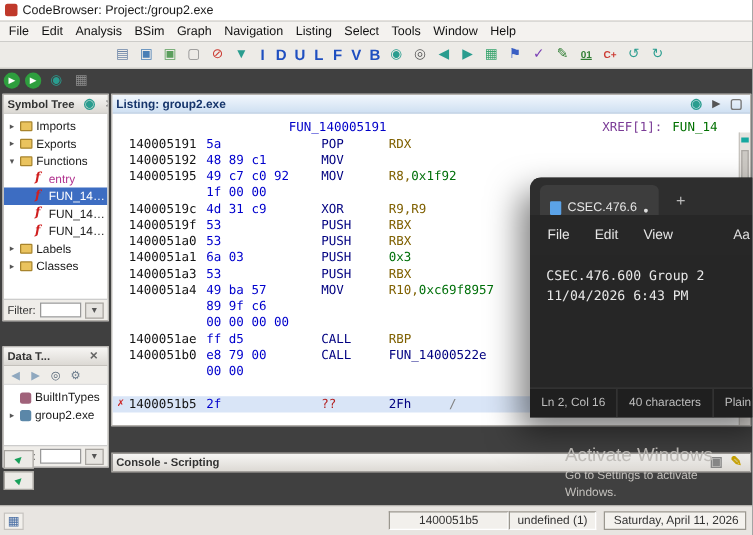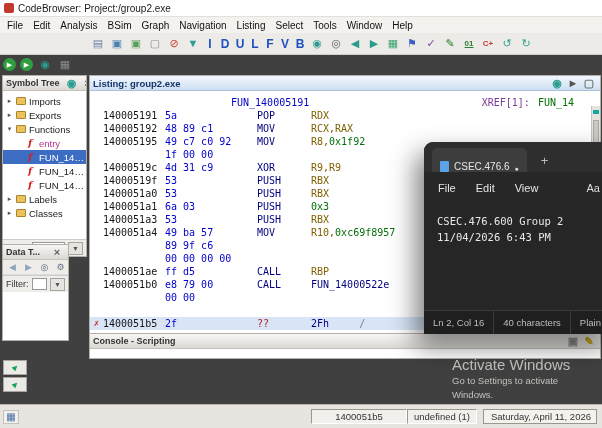--- a/index.html
+++ b/index.html
@@ -34,21 +34,21 @@
 .ficon{width:8px;flex:none;color:#d02020;font-family:"DejaVu Serif",serif;font-style:italic;font-weight:bold;font-size:10px;line-height:1}
 .dticon{width:9px;height:9px;border-radius:2px;flex:none}
 .lbl{color:#1a1a1a;overflow:hidden;text-overflow:ellipsis}
 .filter{height:17px;flex:none;display:flex;align-items:center;gap:3px;padding:0 3px;background:#efede9;border-top:1px solid #ccc;font-size:9px;color:#333}
 .filter input{flex:1;min-width:0;height:12px;border:1px solid #999;font-size:9px;padding:0 2px;background:#fff}
 .fbtn{width:15px;height:13px;border:1px solid #a8a5a0;background:#e6e4e0;display:flex;align-items:center;justify-content:center;font-size:7px;color:#555;flex:none}
 #dt-tools{height:15px;flex:none;display:flex;align-items:center;gap:3px;padding:0 3px;background:#efede9;border-bottom:1px solid #ddd}
 #dt-tools .tbi{width:13px;height:13px;font-size:9px}
 
 #symbolTree{left:2px;top:75px;width:85px;height:182px}
-#dataTypes{left:2px;top:244px;width:67px;height:97px}
+#dataTypes{left:2px;top:277px;width:85px;height:97px}
 
 #miniBtns{position:absolute;left:3px;top:360px;display:flex;flex-direction:column;gap:2px}
 .mini{width:24px;height:15px;border:1px solid #a8a5a0;background:#eceae6;display:flex;align-items:center;justify-content:center}
 .rot{display:inline-block;transform:rotate(-45deg);color:#18a05a;font-size:9px;line-height:1}
 
 
 #listing{left:89px;top:75px;right:1px;height:266px}
 #listing .panel-h{background:linear-gradient(#f2f7fd,#cfe0f2);border-bottom:1px solid #a9c0da;color:#16356b;font-size:9.5px}
 .lbody{flex:1;position:relative;background:#fff;font-family:"DejaVu Sans Mono",monospace;font-size:10px;overflow:hidden;padding:5px 12px 0 0}
 .lrow{display:flex;height:13px;line-height:13px;white-space:pre}
@@ -64,21 +64,21 @@
 .seg-func{color:#000080}
 .seg-char{color:#808080}
 .fh-label{margin-left:128px;color:#0000c8}
 .xl{margin-left:auto;color:#7a3b96}
 .xt{color:#007000;margin:0 14px 0 8px}
 .lscroll{position:absolute;right:0;top:15px;bottom:0;width:9px;background:#e6e3df;border-left:1px solid #c6c3be}
 .lthumb{position:absolute;left:1px;right:1px;top:14px;height:46px;background:#ccc9c4;border:1px solid #aaa7a2}
 .lmark{position:absolute;right:1px;width:6px;height:4px;background:#16a8a0}
 
 
-#console{left:89px;top:333px;right:1px;height:26px}
+#console{left:89px;top:362px;right:1px;height:16px}
 .watermark{position:absolute;left:452px;top:356px;color:#c3c0bc;pointer-events:none}
 .wm1{font-size:15px;line-height:17px}
 .wm2{font-size:9.5px;line-height:12px;margin-top:2px}
 #statusbar{position:absolute;left:0;right:0;bottom:0;height:24px;background:#e8e5e1;border-top:1px solid #b5b2ae;display:flex;align-items:center;padding:0 3px;font-size:9.5px;color:#333}
 .sb-icon{width:16px;height:14px;border:1px solid #c5c2be;background:#f2f0ec;color:#4a6fa5;display:flex;align-items:center;justify-content:center;font-size:10px;flex:none}
 .sunk{height:15px;border:1px solid;border-color:#9a978f #fff #fff #9a978f;background:#f2f0ec;display:flex;align-items:center;justify-content:center;padding:0 6px;white-space:nowrap}
 #addrbox{margin-left:292px;width:96px;flex:none}
 #undefbox{margin-left:auto;flex:none}
 #datebox{margin-left:6px;margin-right:2px;border:1px solid #9a978f;background:#f4f2ee;padding:1px 7px;white-space:nowrap;overflow:hidden;min-width:0}
 
@@ -223,20 +223,32 @@
       <span id="dt-hicons" style="display:flex">
           <span class="tbi" style="color: rgb(102, 102, 102);">×</span>
         </span>
     </div>
     <div id="dt-tools">
         <span class="tbi" style="color: rgb(143, 168, 191);">◀</span>
         <span class="tbi" style="color: rgb(143, 168, 191);">▶</span>
         <span class="tbi" style="color: rgb(85, 102, 119);">◎</span>
         <span class="tbi" style="color: rgb(102, 119, 136);">⚙</span>
       </div>
+    <div class="tree" id="dt-rows">
+        <div class="trow">
+          <span class="arr"></span>
+          <span class="dticon" style="background: rgb(160, 98, 122);"></span>
+          <span class="lbl">BuiltInTypes</span>
+        </div>
+        <div class="trow">
+          <span class="arr">▸</span>
+          <span class="dticon" style="background: rgb(91, 135, 168);"></span>
+          <span class="lbl">group2.exe</span>
+        </div>
+      </div>
     <div class="filter">
       <span>Filter:</span>
       <input style="">
       <span class="fbtn">▼</span>
     </div>
   </div>
 
   <div id="miniBtns">
     <span class="mini">
         <span class="rot">►</span>
@@ -253,21 +265,21 @@
       <span id="listing-hicons" style="display:flex">
           <span class="tbi" style="color: rgb(42, 157, 143);">◉</span>
           <span class="tbi" style="color: rgb(85, 85, 85);">►</span>
           <span class="tbi" style="color: rgb(119, 119, 119);">▢</span>
         </span>
     </div>
     <div class="lbody">
       <div id="lrows">
           <div class="lrow"><span class="lmargin"></span><span class="fh-label">FUN_140005191</span><span class="xl">XREF[1]:</span><span class="xt">FUN_14</span></div>
           <div class="lrow"><span class="lmargin"></span><span class="addr">140005191</span><span class="bytes">5a</span><span class="mn">POP</span><span class="ops"><span class="seg-reg">RDX</span></span></div>
-          <div class="lrow"><span class="lmargin"></span><span class="addr">140005192</span><span class="bytes">48 89 c1</span><span class="mn">MOV</span><span class="ops"><span class="seg-reg">RCX,RAX</span></span></div>
+          <div class="lrow"><span class="lmargin"></span><span class="addr">140005192</span><span class="bytes">48 89 c1</span><span class="mn">MOV</span></div>
           <div class="lrow"><span class="lmargin"></span><span class="addr">140005195</span><span class="bytes">49 c7 c0 92</span><span class="mn">MOV</span><span class="ops"><span class="seg-reg">R8,</span><span class="seg-scalar">0x1f92</span></span></div>
           <div class="lrow"><span class="lmargin"></span><span class="addr"></span><span class="bytes">1f 00 00</span></div>
           <div class="lrow"><span class="lmargin"></span><span class="addr">14000519c</span><span class="bytes">4d 31 c9</span><span class="mn">XOR</span><span class="ops"><span class="seg-reg">R9,R9</span></span></div>
           <div class="lrow"><span class="lmargin"></span><span class="addr">14000519f</span><span class="bytes">53</span><span class="mn">PUSH</span><span class="ops"><span class="seg-reg">RBX</span></span></div>
           <div class="lrow"><span class="lmargin"></span><span class="addr">1400051a0</span><span class="bytes">53</span><span class="mn">PUSH</span><span class="ops"><span class="seg-reg">RBX</span></span></div>
           <div class="lrow"><span class="lmargin"></span><span class="addr">1400051a1</span><span class="bytes">6a 03</span><span class="mn">PUSH</span><span class="ops"><span class="seg-scalar">0x3</span></span></div>
           <div class="lrow"><span class="lmargin"></span><span class="addr">1400051a3</span><span class="bytes">53</span><span class="mn">PUSH</span><span class="ops"><span class="seg-reg">RBX</span></span></div>
           <div class="lrow"><span class="lmargin"></span><span class="addr">1400051a4</span><span class="bytes">49 ba 57</span><span class="mn">MOV</span><span class="ops"><span class="seg-reg">R10,</span><span class="seg-scalar">0xc69f8957</span></span></div>
           <div class="lrow"><span class="lmargin"></span><span class="addr"></span><span class="bytes">89 9f c6</span></div>
           <div class="lrow"><span class="lmargin"></span><span class="addr"></span><span class="bytes">00 00 00 00</span></div>

